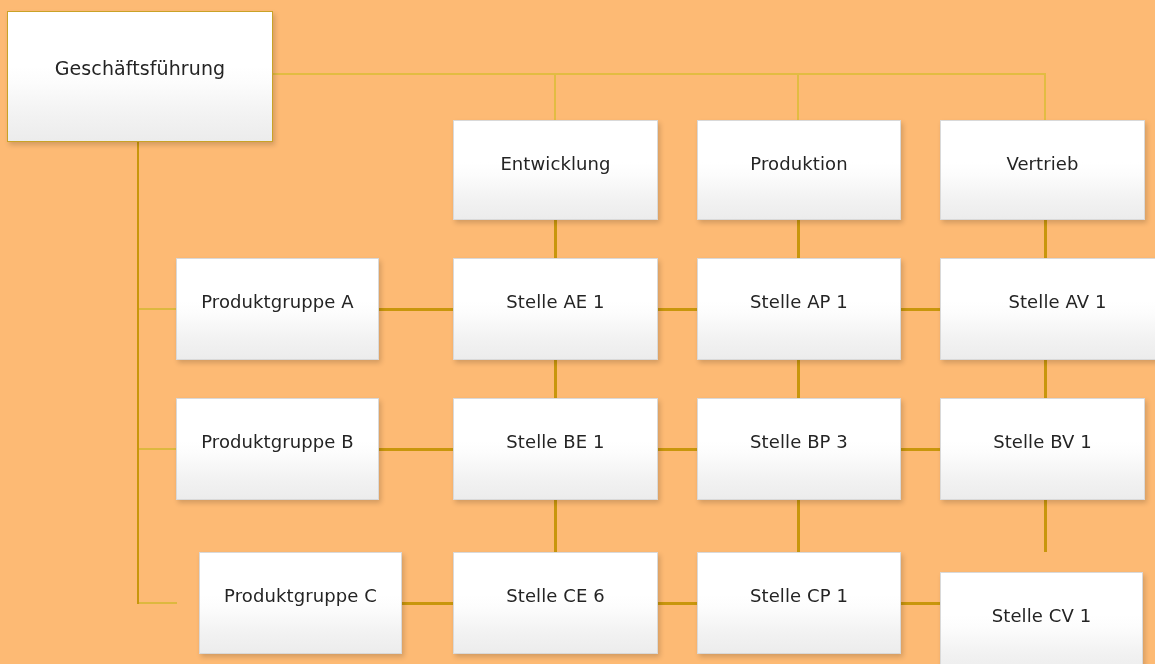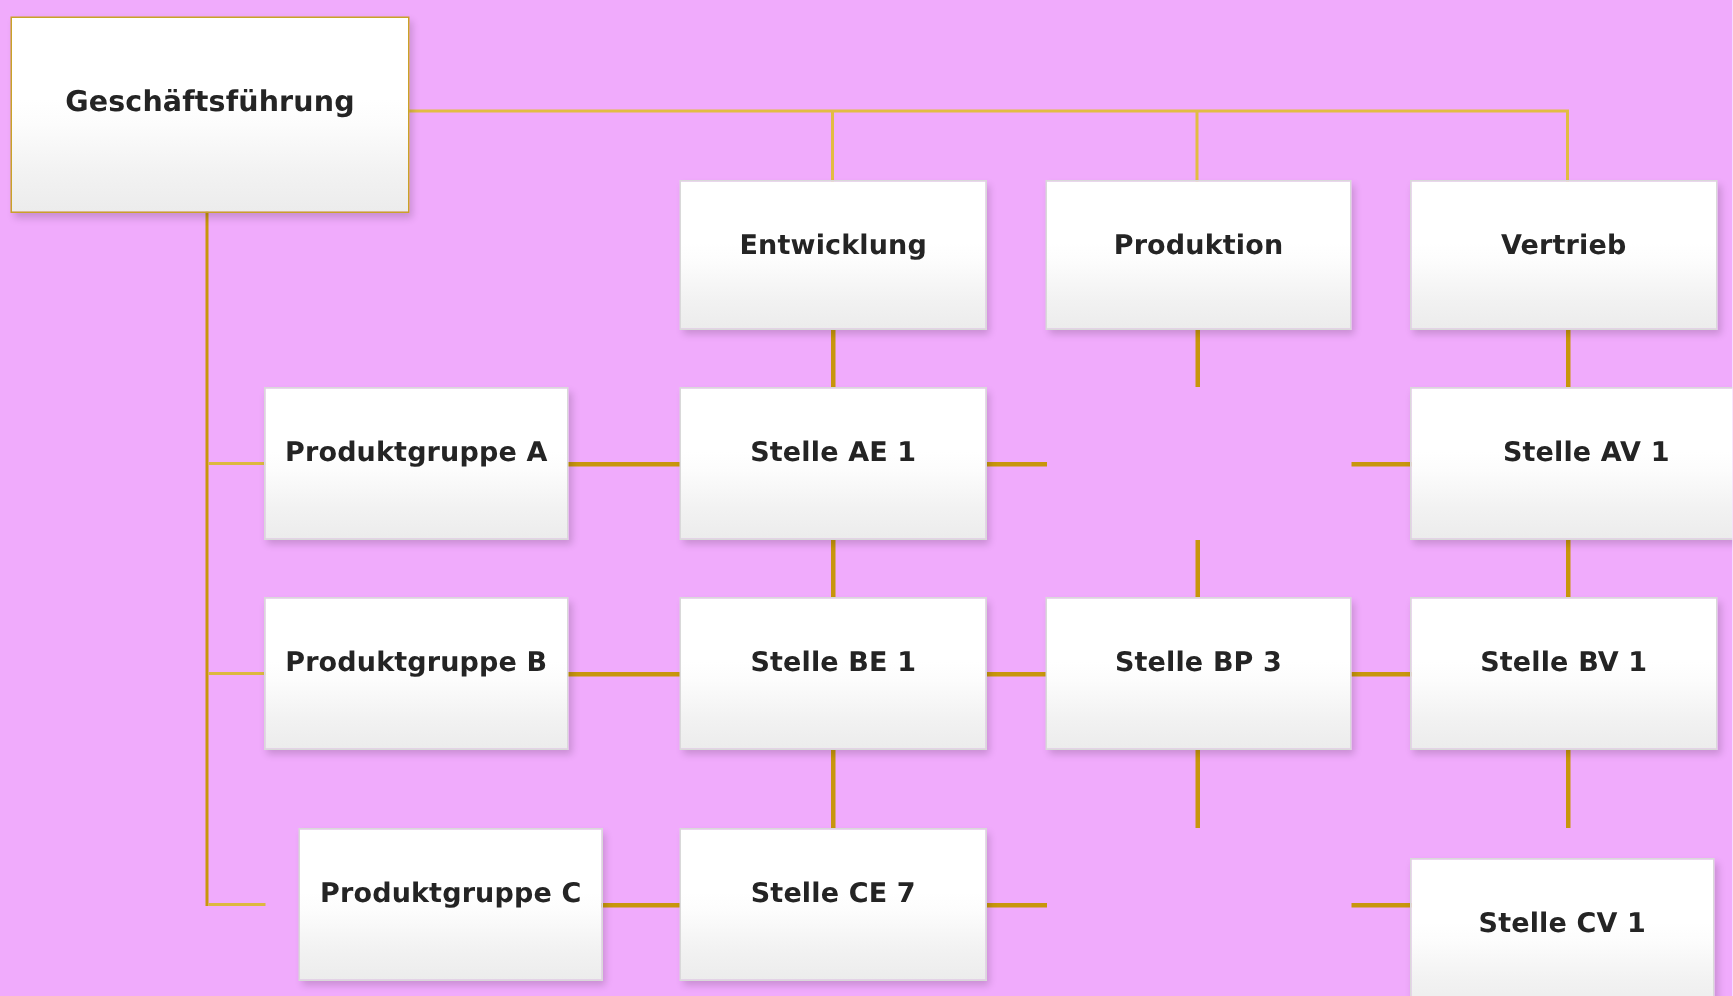--- a/index.html
+++ b/index.html
@@ -7,23 +7,22 @@
     padding: 0;
     background: #ffffff;
   }
   body {
     font-family: "DejaVu Sans", sans-serif;
   }
   #canvas {
     position: relative;
     width: 1155px;
     height: 664px;
-    background: #f0abfc;
+    background: #fdba74;
     overflow: hidden;
-    font-weight: bold;
   }
 
   
   .conn {
     position: absolute;
     background: #C8960C;
   }
   .conn.light {
     background: #E2BC42;
   }
@@ -130,34 +129,40 @@
   <div class="node tall" style="left:176px; top:398px; width:203px; height:102px;">
     <span class="label">Produktgruppe B</span>
   </div>
   <div class="node tall" style="left:176px; top:552px; width:203px; height:102px;margin-left:23px;">
     <span class="label">Produktgruppe C</span>
   </div>
 
   <div class="node tall" style="left:453px; top:258px; width:205px; height:102px;">
     <span class="label">Stelle AE 1</span>
   </div>
+  <div class="node tall" style="left:697px; top:258px; width:204px; height:102px;">
+    <span class="label">Stelle AP 1</span>
+  </div>
   <div class="node tall" style="left:940px; top:258px; width:235px; height:102px;">
     <span class="label">Stelle AV 1</span>
   </div>
 
   <div class="node tall" style="left:453px; top:398px; width:205px; height:102px;">
     <span class="label">Stelle BE 1</span>
   </div>
   <div class="node tall" style="left:697px; top:398px; width:204px; height:102px;">
     <span class="label">Stelle BP 3</span>
   </div>
   <div class="node tall" style="left:940px; top:398px; width:205px; height:102px;">
     <span class="label">Stelle BV 1</span>
   </div>
 
   <div class="node tall" style="left:453px; top:552px; width:205px; height:102px;">
-    <span class="label">Stelle CE 7</span>
+    <span class="label">Stelle CE 6</span>
+  </div>
+  <div class="node tall" style="left:697px; top:552px; width:204px; height:102px;">
+    <span class="label">Stelle CP 1</span>
   </div>
   <div class="node tall" style="left:940px; top:572px; width:203px; height:102px;">
     <span class="label">Stelle CV 1</span>
   </div>
 
 </div>
 
 </body></html>

